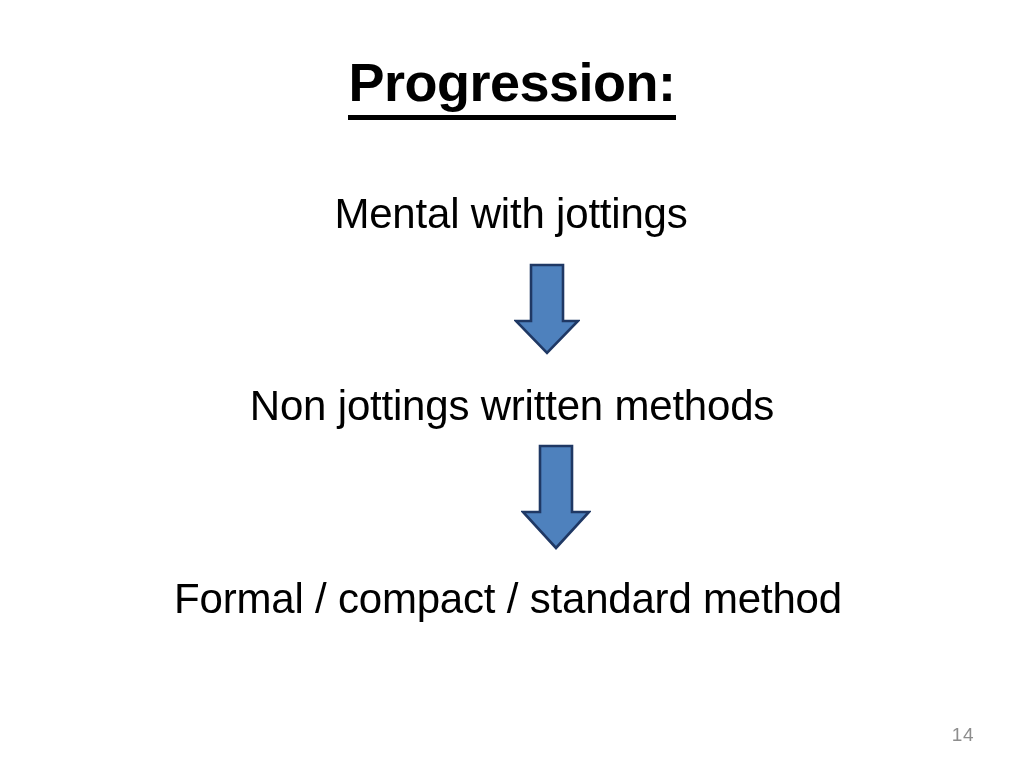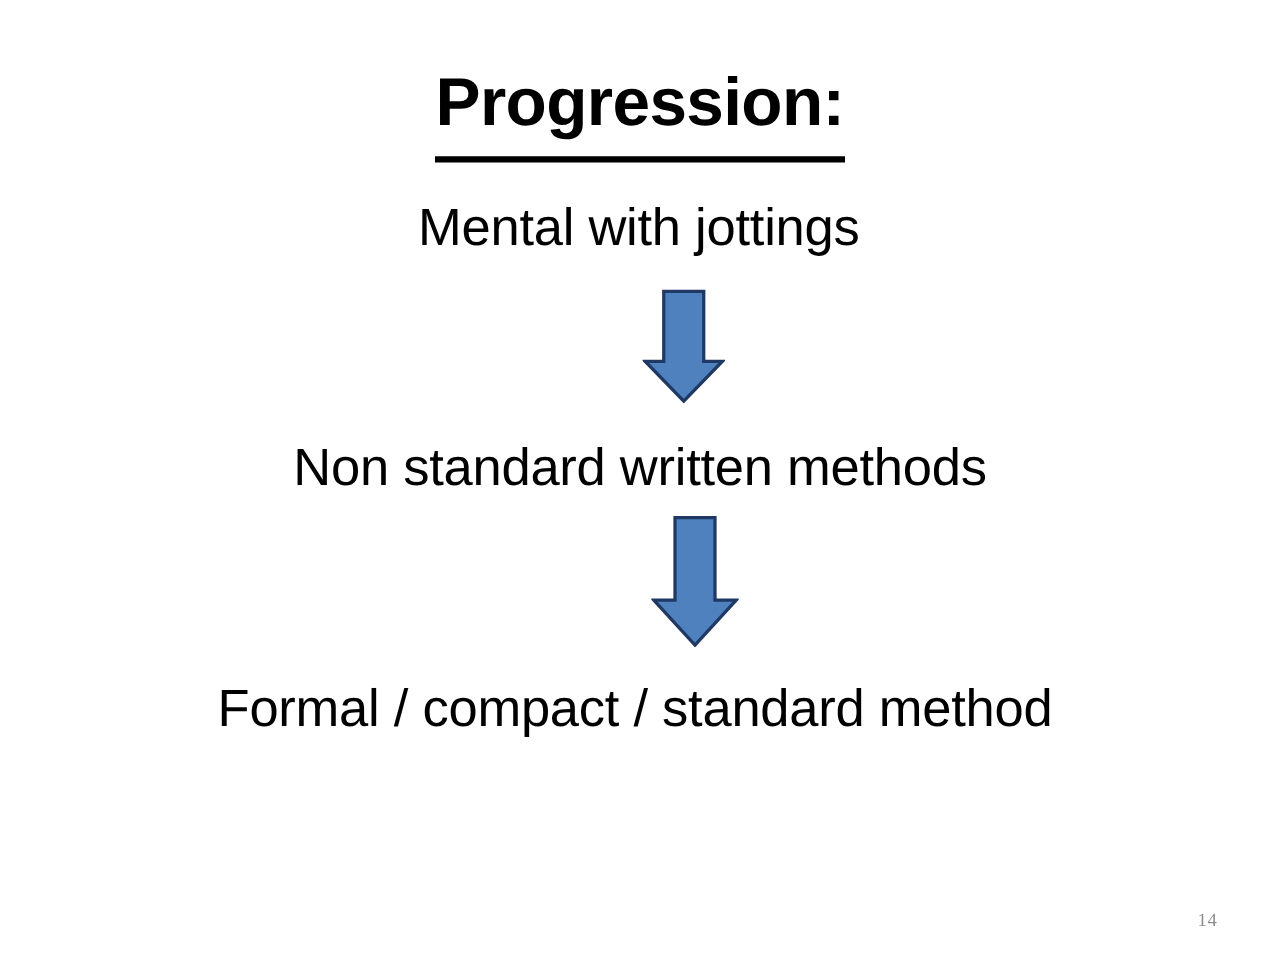--- a/index.html
+++ b/index.html
@@ -31,29 +31,29 @@
     text-align: center;
   }
   .slide-title {
     display: inline-block;
     font-size: 54px;
     font-weight: bold;
     color: #000000;
     letter-spacing: -0.5px;
     line-height: 1.06;
     border-bottom: 5px solid #000000;
-    padding-bottom: 14px;
+    padding-bottom: 4px;
     white-space: nowrap;
   }
 
   
   .flow {
     position: absolute;
     left: 0;
-    top: 157px;
+    top: 189px;
     width: 816px;
   }
 
   .flow-step {
     width: 1024px;
     text-align: center;
   }
   .step-text {
     display: inline-block;
     font-size: 42px;
@@ -83,23 +83,23 @@
   .arrow-2 svg { transform: translateX(44px); }
 
   .gap-after-arrow-1 { height: 22px; }
   .gap-after-arrow-2 { height: 20px; }
 
   
   .page-number {
     position: absolute;
     right: 50px;
     bottom: 22px;
-    font-size: 15px;
+    font-size: 19px;
     color: #8d8d8d;
-    font-family: Liberation Serif, serif;
+    font-family: Liberation Sans, sans-serif;
     letter-spacing: 0.5px;
   }
 </style>
 </head>
 <body>
 
 <div class="slide" style="background: rgb(255, 255, 255);">
 
   <div class="title-block">
     <span class="slide-title">Progression:</span>
@@ -112,21 +112,21 @@
     </div>
 
     <div class="arrow-wrap arrow-1">
       <svg width="66" height="92" viewBox="0 0 66 92">
         <polygon points="17,2 49,2 49,58 64,58 33,90 2,58 17,58" fill="#4E81BD" stroke="#1F3864" stroke-width="2.6" stroke-linejoin="miter"></polygon>
       </svg>
     </div>
     <div class="gap-after-arrow-1"></div>
 
     <div class="flow-step step-2">
-      <span class="step-text">Non standard written methods</span>
+      <span class="step-text">Non jottings written methods</span>
     </div>
 
     <div class="arrow-wrap arrow-2">
       <svg width="70" height="106" viewBox="0 0 70 106">
         <polygon points="19,2 51,2 51,68 68,68 35,104 2,68 19,68" fill="#4E81BD" stroke="#1F3864" stroke-width="2.6" stroke-linejoin="miter"></polygon>
       </svg>
     </div>
     <div class="gap-after-arrow-2"></div>
 
     <div class="flow-step step-3">

